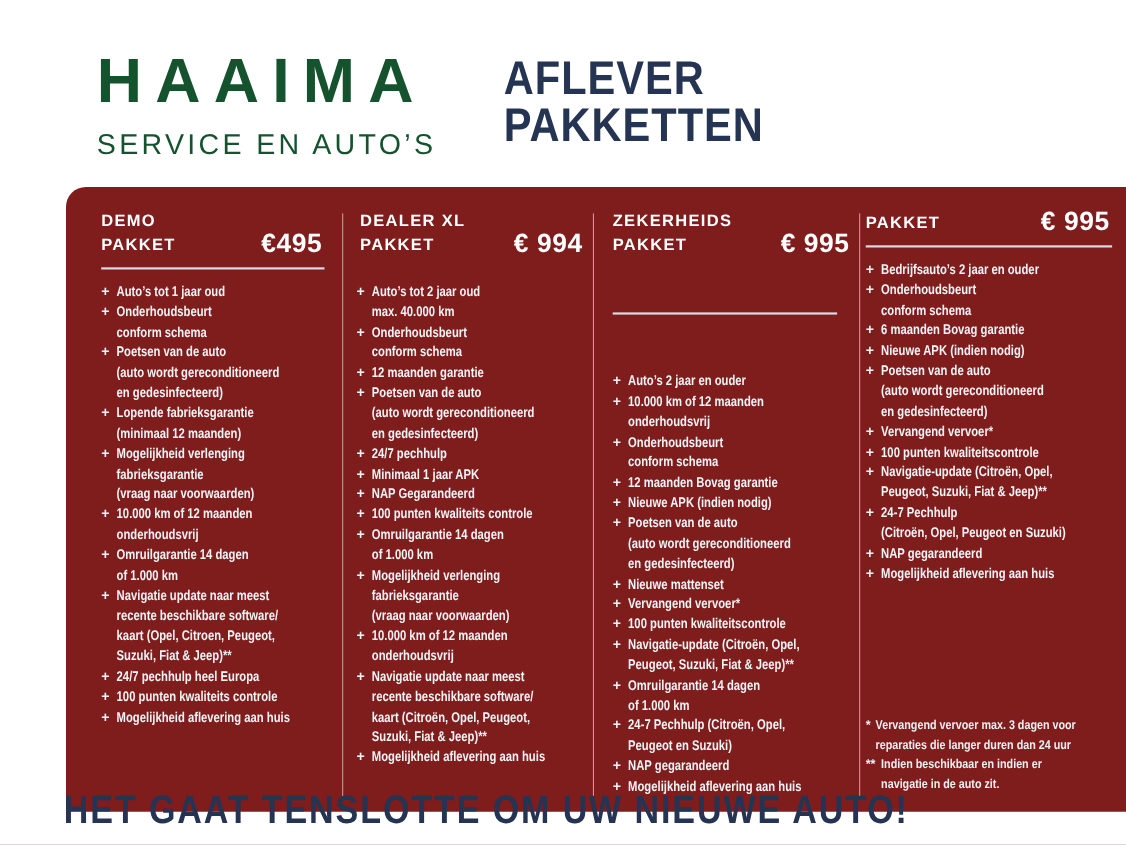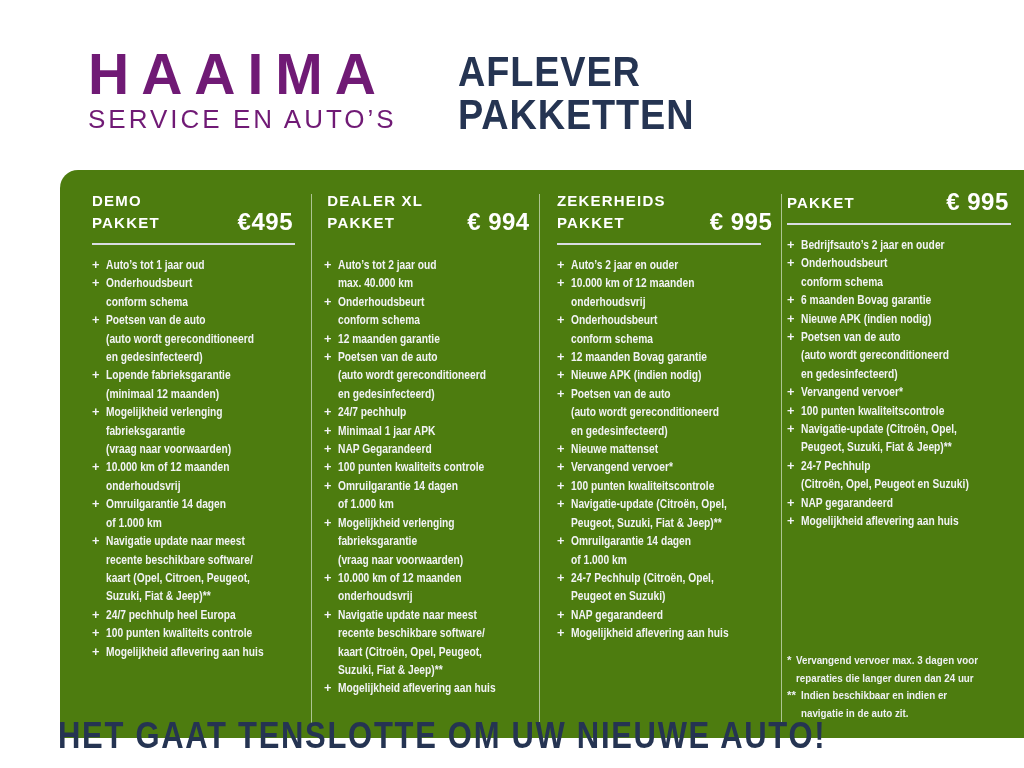--- a/index.html
+++ b/index.html
@@ -4,43 +4,43 @@
 <style>
   html,body{margin:0;padding:0;}
   body{
     width:1024px;height:768px;overflow:hidden;background:#ffffff;
     font-family:"Liberation Sans","DejaVu Sans",sans-serif;
     position:relative;
   }
   .page{position:absolute;inset:0;}
 
   
-  .brand{position:absolute;left:88px;top:46px;color:#701a75;}
+  .brand{position:absolute;left:88px;top:46px;color:#14532d;}
   .brand-name{
     font-size:57px;font-weight:700;letter-spacing:12px;line-height:56px;
   }
   .brand-sub{
-    font-size:26px;font-weight:400;letter-spacing:3px;line-height:30px;margin-top:2px;
+    font-size:26px;font-weight:400;letter-spacing:3px;line-height:30px;margin-top:14px;
   }
   .title{
     position:absolute;left:458px;top:50px;color:#253452;
     font-size:43px;font-weight:700;line-height:43px;letter-spacing:1px;
     transform:scaleX(.88);transform-origin:0 0;white-space:nowrap;
   }
 
   
   .panel{
     position:absolute;left:60px;top:170px;right:0;height:568px;
-    background:#4d7c0f;border-radius:18px 0 0 0;
+    background:#7f1d1d;border-radius:18px 0 0 0;
     display:grid;grid-template-columns:251px 228px 242px 1fr;
   }
   .col{position:relative;display:flex;flex-direction:column;box-sizing:border-box;}
   .col-1{padding:20px 16px 14px 32px;}
   .col-2{padding:20px 10px 14px 19px;align-items:center;}
-  .col-3{padding:20px 20px 14px 18px;}
+  .col-3{padding:20px 20px 14px 18px;justify-content:space-between;}
   .col-4{padding:20px 30px 14px 6px;}
   .col + .col::before{
     content:"";position:absolute;left:0;top:24px;bottom:12px;width:1px;
     background:rgba(255,255,255,.55);
   }
 
   .head{display:flex;justify-content:space-between;align-items:flex-end;color:#ffffff;}
   .pkg-name{font-size:15px;font-weight:700;letter-spacing:1.2px;line-height:22px;white-space:nowrap;}
   .pkg-name span{display:block;}
   .pkg-price{font-size:24px;font-weight:700;letter-spacing:.5px;line-height:24px;padding-right:2px;white-space:nowrap;margin-left:44px;}

